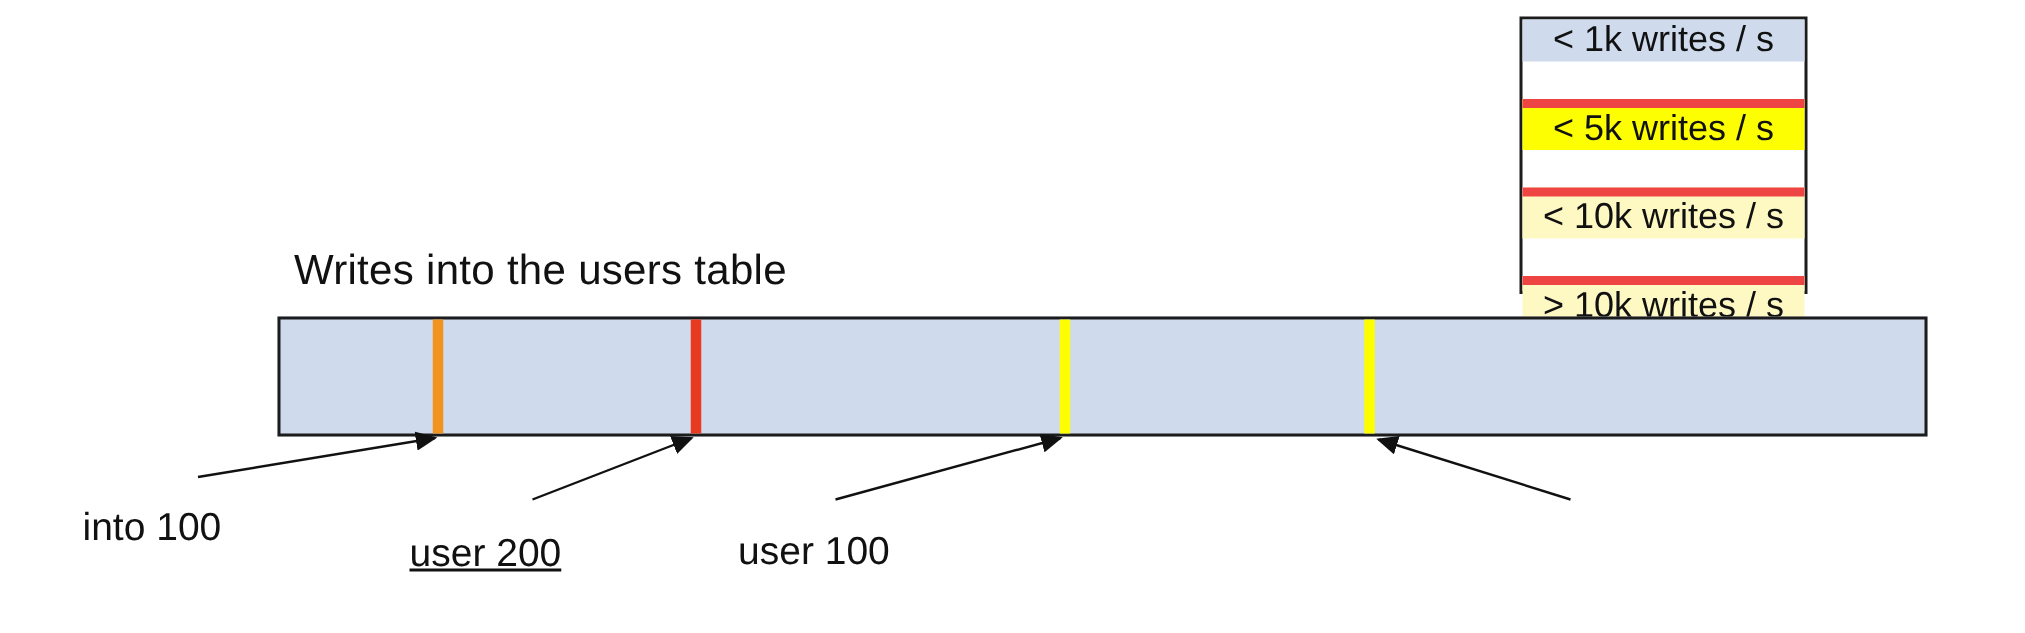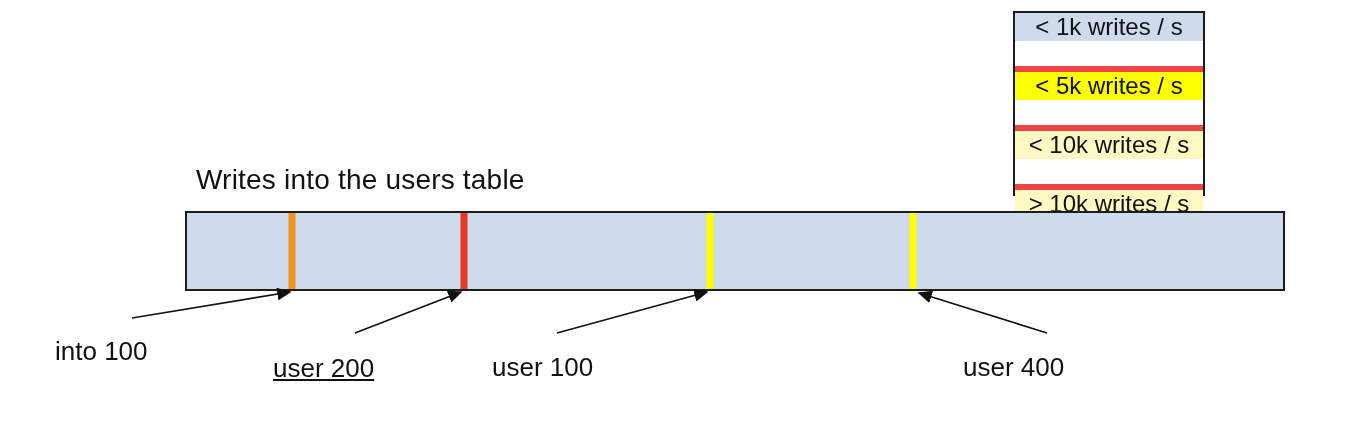--- a/index.html
+++ b/index.html
@@ -107,15 +107,14 @@
     </defs>
     <line x1="132" y1="318" x2="290" y2="292" stroke="#111111" stroke-width="1.6" marker-end="url(#ah)"></line>
     <line x1="355" y1="333" x2="461" y2="292" stroke="#111111" stroke-width="1.6" marker-end="url(#ah)"></line>
     <line x1="557" y1="333" x2="707" y2="292" stroke="#111111" stroke-width="1.6" marker-end="url(#ah)"></line>
     <line x1="1047" y1="333" x2="919" y2="293" stroke="#111111" stroke-width="1.6" marker-end="url(#ah)"></line>
   </svg>
 
   <div class="user-label" style="left:55px;  top:336px;">into 100</div>
   <div class="user-label" style="left:273px; top:353px;text-decoration:underline;">user 200</div>
   <div class="user-label" style="left:492px; top:352px;">user 100</div>
-  <div class="user-label" style="left:963px; top:352px;">user 400</div>
 
 </div>
 
 </body></html>

